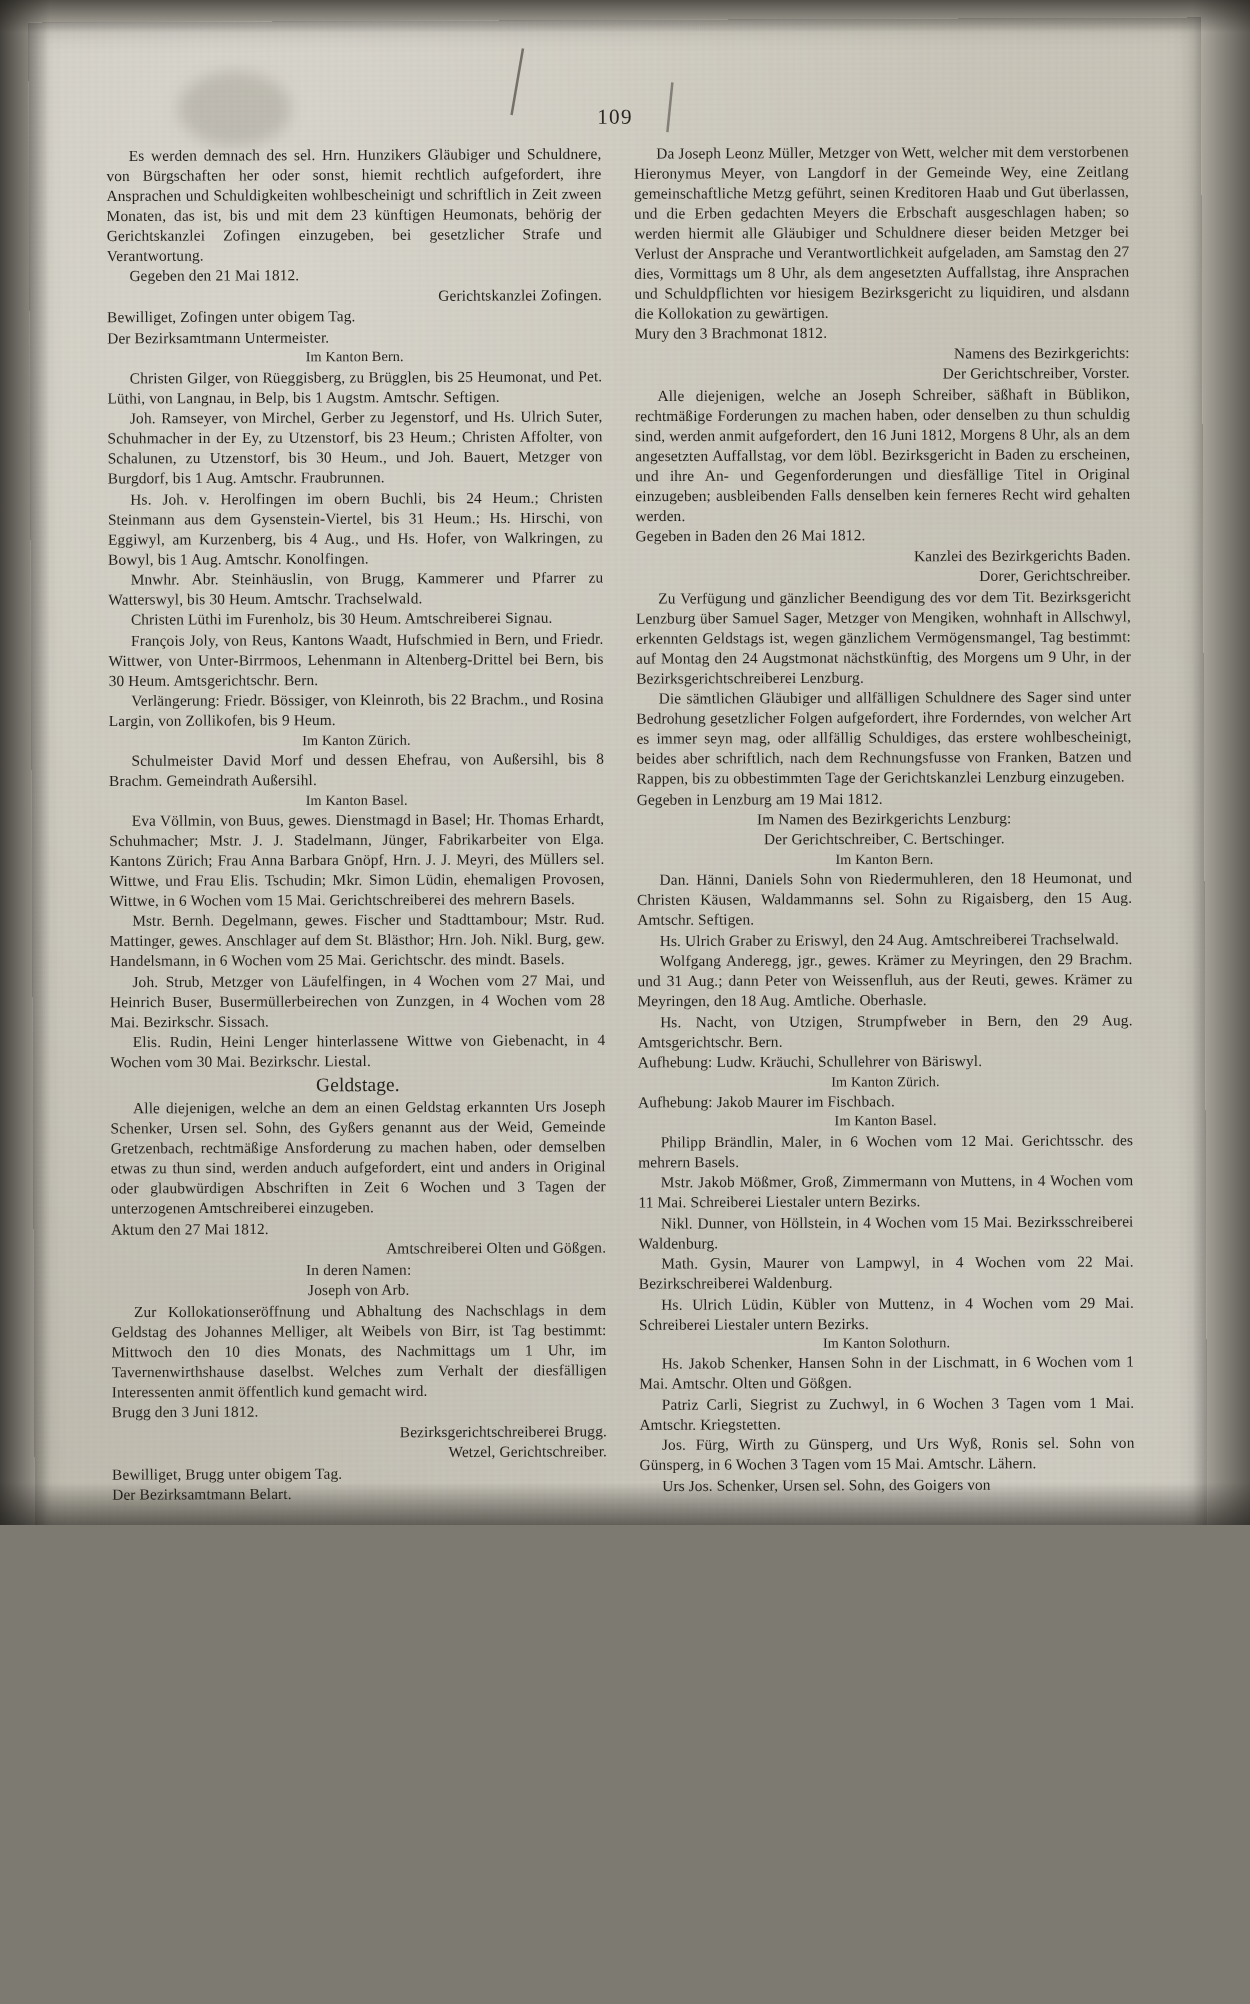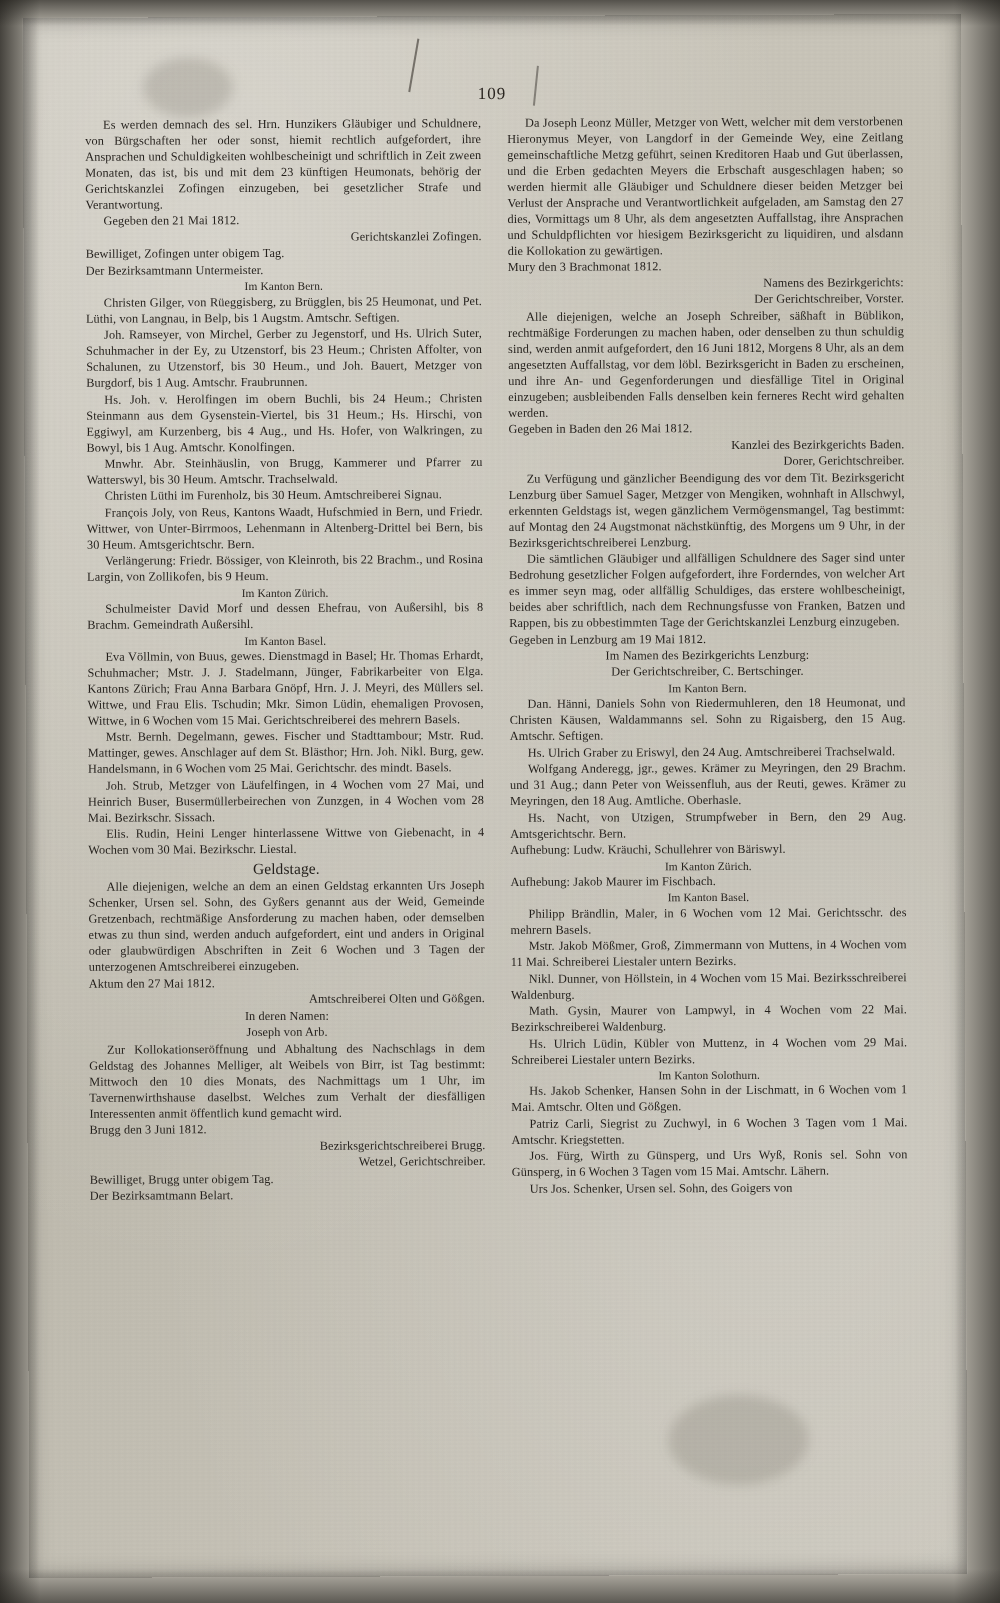--- a/index.html
+++ b/index.html
@@ -3,21 +3,21 @@
 <meta charset="utf-8">
 <style>
   html, body {
     margin: 0;
     padding: 0;
     background: #7d7a72;
   }
   .page {
     position: relative;
     width: 1000px;
-    height: 1603px;
+    height: 1220px;
     margin: 0 auto;
     background: #b9b5ab;
     overflow: hidden;
   }
   
   .sheet {
     position: absolute;
     left: 26px;
     top: 16px;
     width: 938px;

